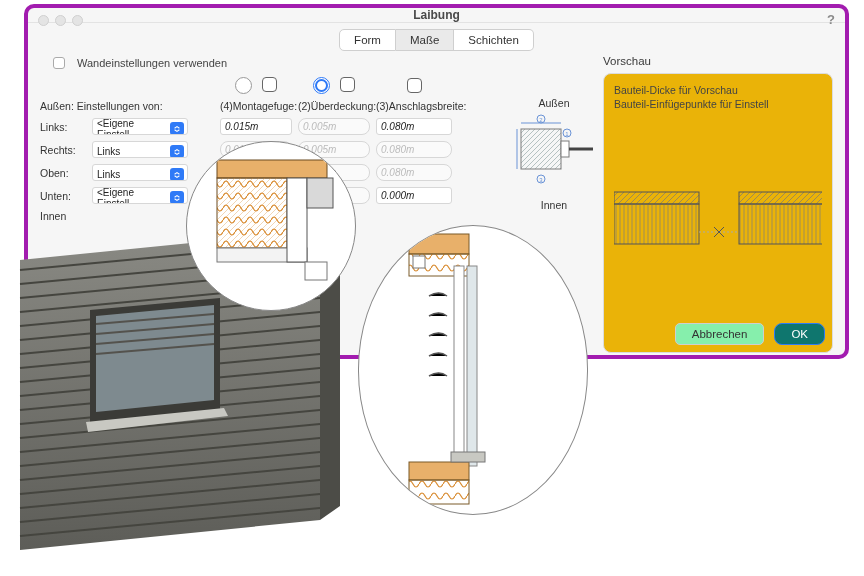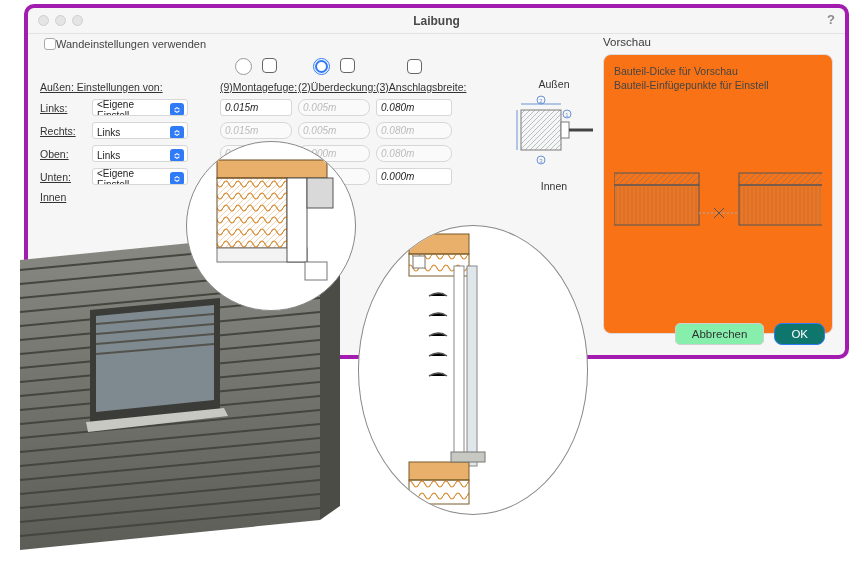--- a/index.html
+++ b/index.html
@@ -27,46 +27,46 @@
   .tab:last-child  { border-radius:0 5px 5px 0; }
   .tab+.tab { border-left:0; }
   .tab.active { background:#eaeaea; }
 
   
   .body { flex:1; display:flex; padding:0 12px 8px 12px; gap:10px; }
   .left { flex:1; position:relative; }
   .right { width:230px; }
 
   .section-h { font-size:11.5px; color:#3a3a3a; font-weight:500; margin:2px 0 6px; }
-  .chk-row { display:flex; align-items:center; gap:0; margin:4px 0 8px 4px; }
+  .chk-row { display:flex; align-items:center; gap:12px; margin:4px 0 8px 13px; }
   .chk { width:12px; height:12px; border:1px solid #aaa; border-radius:3px; background:#fff; }
   .chk-label { font-size:11px; color:#444; }
 
   
   .grid { display:grid; grid-template-columns: 46px 96px 20px 72px 72px 76px; column-gap:6px; row-gap:6px; align-items:center; margin-top:4px; }
-  .rowlbl, .collbl { font-size:10.5px; color:#333;text-decoration:underline; }
+  .rowlbl, .collbl { font-size:10.5px; color:#333; }
   .collbl { text-align:center; }
   .span6 { grid-column: span 6; }
   .span3 { grid-column: span 3; }
   .numfield { height:17px; background:#fff; border:1px solid #d7d7d7; border-radius:3px; font-size:10px; padding:0 4px; color:#222; display:flex; align-items:center;font-style:italic; }
   .numfield.dim { color:#bbb; background:#fafafa;border-radius:8px; }
   .dropdown { height:17px; background:#fff; border:1px solid #d7d7d7; border-radius:3px; font-size:10px; padding:4px 3px 0 4px; display:flex; align-items:center; justify-content:space-between; gap:3px; color:#222; overflow:hidden; }
   .dd-ic { width:14px; height:13px; background:#2f7af7; border-radius:3px; flex:none; display:flex; align-items:center; justify-content:center; }
   .dd-ic svg { width:8px; height:8px; }
   .toggle { width:17px; height:17px; border:1.5px solid #2f7af7; border-radius:50%; background:#fff; justify-self:center; }
   .toggle.on::after { content:""; display:block; width:9px; height:9px; border:2px solid #2f7af7; border-radius:50%; margin:1px; }
   .toggle.outline { width:15px; height:15px; border:1px solid #666; border-radius:4px; background:#fff; justify-self:center; }
 
   
   .diagram-mini { position:absolute; right:0; top:44px; width:78px; text-align:center; }
   .outside-lbl, .inside-lbl { font-size:10.5px; color:#333; text-align:center; }
   .mini-svg { border:none; }
 
   
-  .preview { border:1px solid #dcdcdc; border-radius:8px; background:#f97316; height:280px; padding:10px; display:flex; flex-direction:column; }
+  .preview { border:1px solid #dcdcdc; border-radius:8px; background:#eab308; height:280px; padding:10px; display:flex; flex-direction:column; }
   .preview .sub { font-size:10.5px; color:#444; margin-bottom:2px; }
   .preview-canvas { flex:1; display:flex; align-items:center; justify-content:center; }
 
   
   .footer { position:absolute; right:20px; bottom:10px; display:flex; gap:10px; }
   .btn { height:22px; font-size:11.5px; border:1px solid #cfcfcf; border-radius:5px; background:#86efac; padding:0 16px; display:flex; align-items:center; color:#333; }
   .btn.primary { background:#0f766e; border-color:#2f7af7; color:#fff;border-radius:8px; }
 
   
   .circle { position:absolute; border-radius:50%; background:#fff; border:1px solid #888; overflow:hidden; }
@@ -85,20 +85,25 @@
   <div class="titlebar">
     <div class="traffic">
       <span></span>
       <span></span>
       <span></span>
     </div>
     <div class="title">Laibung</div>
     <div class="help">?</div>
   </div>
 
+  <div class="tabs">
+    <div class="tab">Form</div>
+    <div class="tab active">Maße</div>
+    <div class="tab">Schichten</div>
+  </div>
 
   <div class="body">
 
     <div class="left">
       <div class="chk-row">
         <div class="chk"></div>
         <div class="chk-label">Wandeinstellungen verwenden</div>
       </div>
 
       <div class="grid">
@@ -112,21 +117,21 @@
           </div>
         <div style="display:flex;justify-content:center;gap:10px">
             <span class="toggle on"></span>
             <span class="toggle outline"></span>
           </div>
         <div style="display:flex;justify-content:center;gap:10px">
             <span class="toggle outline"></span>
           </div>
 
         <div class="rowlbl span3" style="white-space:nowrap">Außen:  Einstellungen von:</div>
-        <div class="collbl">(9)Montagefuge:</div>
+        <div class="collbl">(4)Montagefuge:</div>
         <div class="collbl">(2)Überdeckung:</div>
         <div class="collbl">(3)Anschlagsbreite:</div>
 
         <div class="rowlbl">Links:</div>
         <div class="dropdown">
             <span>&lt;Eigene Einstell…</span>
             <span class="dd-ic">
               <svg viewBox="0 0 10 10">
                 <path d="M2 4l3-2 3 2M2 6l3 2 3-2" stroke="#fff" fill="none" stroke-width="1.4"></path>
               </svg>

